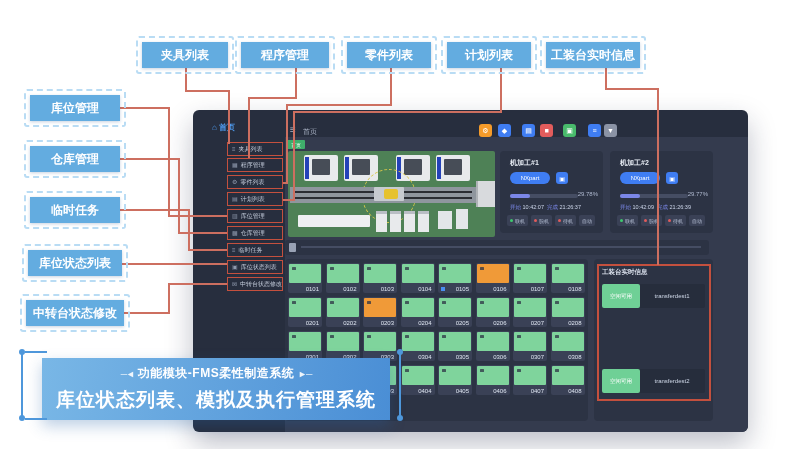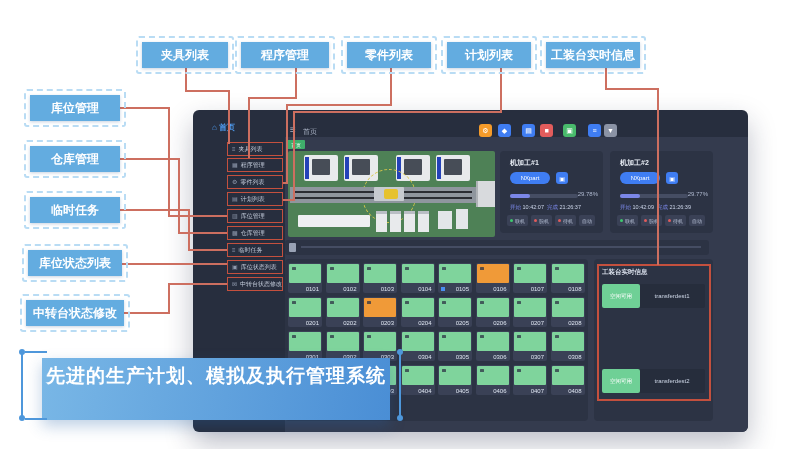--- a/index.html
+++ b/index.html
@@ -532,21 +532,26 @@
   <div class="conn" style="left:178px;top:232px;width:49px;height:2px"></div>
   <div class="conn" style="left:120px;top:209px;width:68px;height:2px"></div>
   <div class="conn" style="left:188px;top:209px;width:2px;height:40px"></div>
   <div class="conn" style="left:188px;top:249px;width:39px;height:2px"></div>
   <div class="conn" style="left:122px;top:263px;width:105px;height:2px"></div>
   <div class="conn" style="left:124px;top:312px;width:44px;height:2px"></div>
   <div class="conn" style="left:168px;top:283px;width:2px;height:31px"></div>
   <div class="conn" style="left:168px;top:283px;width:59px;height:2px"></div>
 
   <div id="banner">
-    <div class="big">先进的生产计划、模拟及执行管理系统</div>
+    <div class="kicker">
+      <span class="deco">─◄</span>
+      <span>功能模块-FMS柔性制造系统</span>
+      <span class="deco">►─</span>
+    </div>
+    <div class="big">库位状态列表、模拟及执行管理系统</div>
   </div>
 
   <div class="deco-dot" style="left:19px;top:349px"></div>
   <div class="deco-line" style="left:21px;top:352px;width:2px;height:66px"></div>
   <div class="deco-dot" style="left:19px;top:415px"></div>
   <div class="deco-line" style="left:25px;top:351px;width:22px;height:1.5px"></div>
   <div class="deco-line" style="left:25px;top:418px;width:22px;height:1.5px"></div>
   <div class="deco-dot" style="left:397px;top:349px"></div>
   <div class="deco-line" style="left:399px;top:352px;width:2px;height:66px"></div>
   <div class="deco-dot" style="left:397px;top:415px"></div>

